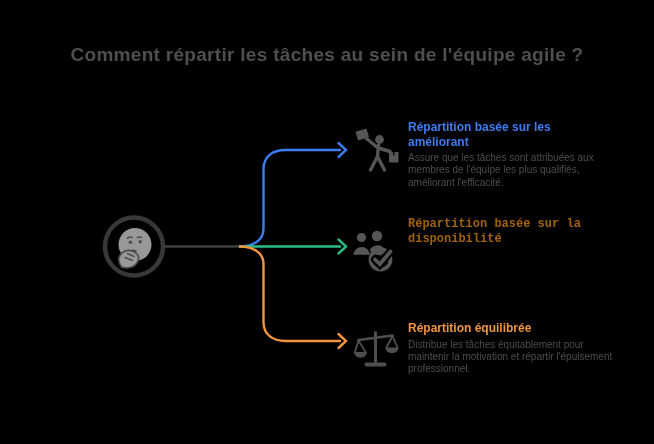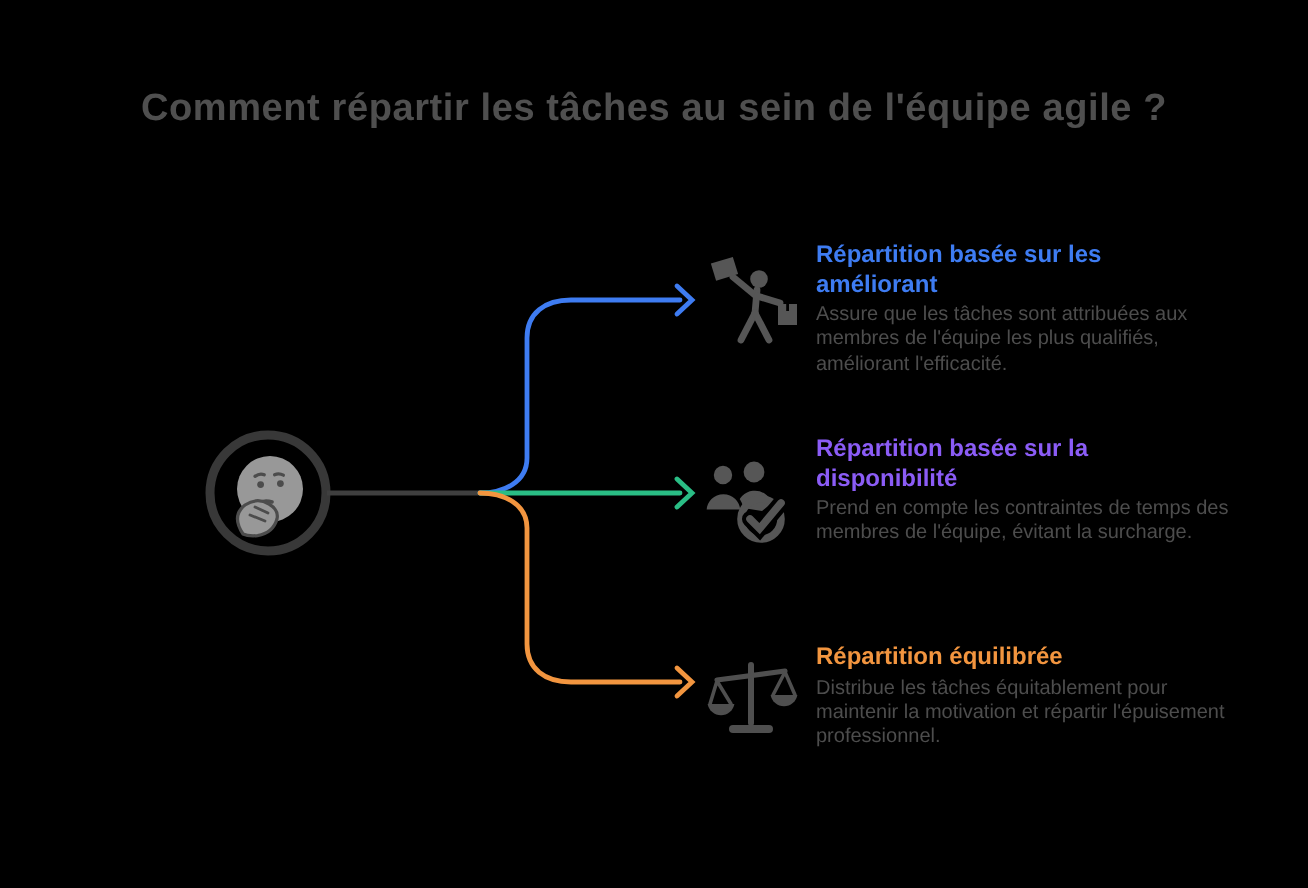--- a/index.html
+++ b/index.html
@@ -42,21 +42,21 @@
   .branch-item-2 { top: 217px; }
   .branch-item-3 { top: 321px; }
   .branch-title {
     margin: 0;
     font-size: 12px;
     line-height: 14.5px;
     font-weight: 700;
     width: 175px;
   }
   .branch-item-1 .branch-title { color: #3e7cf2; }
-  .branch-item-2 .branch-title { color: #8b5cf6; }
+  .branch-item-2 .branch-title { color: #a16207; font-family: Liberation Mono, monospace; }
   .branch-item-3 .branch-title { color: #f2953f; }
   .branch-desc {
     margin: 3px 0 0 0;
     font-size: 10px;
     line-height: 12.3px;
     font-weight: 400;
     color: #4d4d4d;
     width: 212px;
   }
   .branch-icon {
@@ -151,21 +151,20 @@
     <path d="M32.3 21.5 A6.8 6.8 0 0 0 45.7 21.5 Z" fill="#4f4f4f"></path>
   </svg>
 
   <div class="branch-item branch-item-1">
     <p class="branch-title">Répartition basée sur les améliorant</p>
     <p class="branch-desc">Assure que les tâches sont attribuées aux membres de l'équipe les plus qualifiés, améliorant l'efficacité.</p>
   </div>
 
   <div class="branch-item branch-item-2">
     <p class="branch-title">Répartition basée sur la disponibilité</p>
-    <p class="branch-desc">Prend en compte les contraintes de temps des membres de l'équipe, évitant la surcharge.</p>
   </div>
 
   <div class="branch-item branch-item-3">
     <p class="branch-title">Répartition équilibrée</p>
     <p class="branch-desc">Distribue les tâches équitablement pour maintenir la motivation et répartir l'épuisement professionnel.</p>
   </div>
 
 </div>
 
 </body></html>

